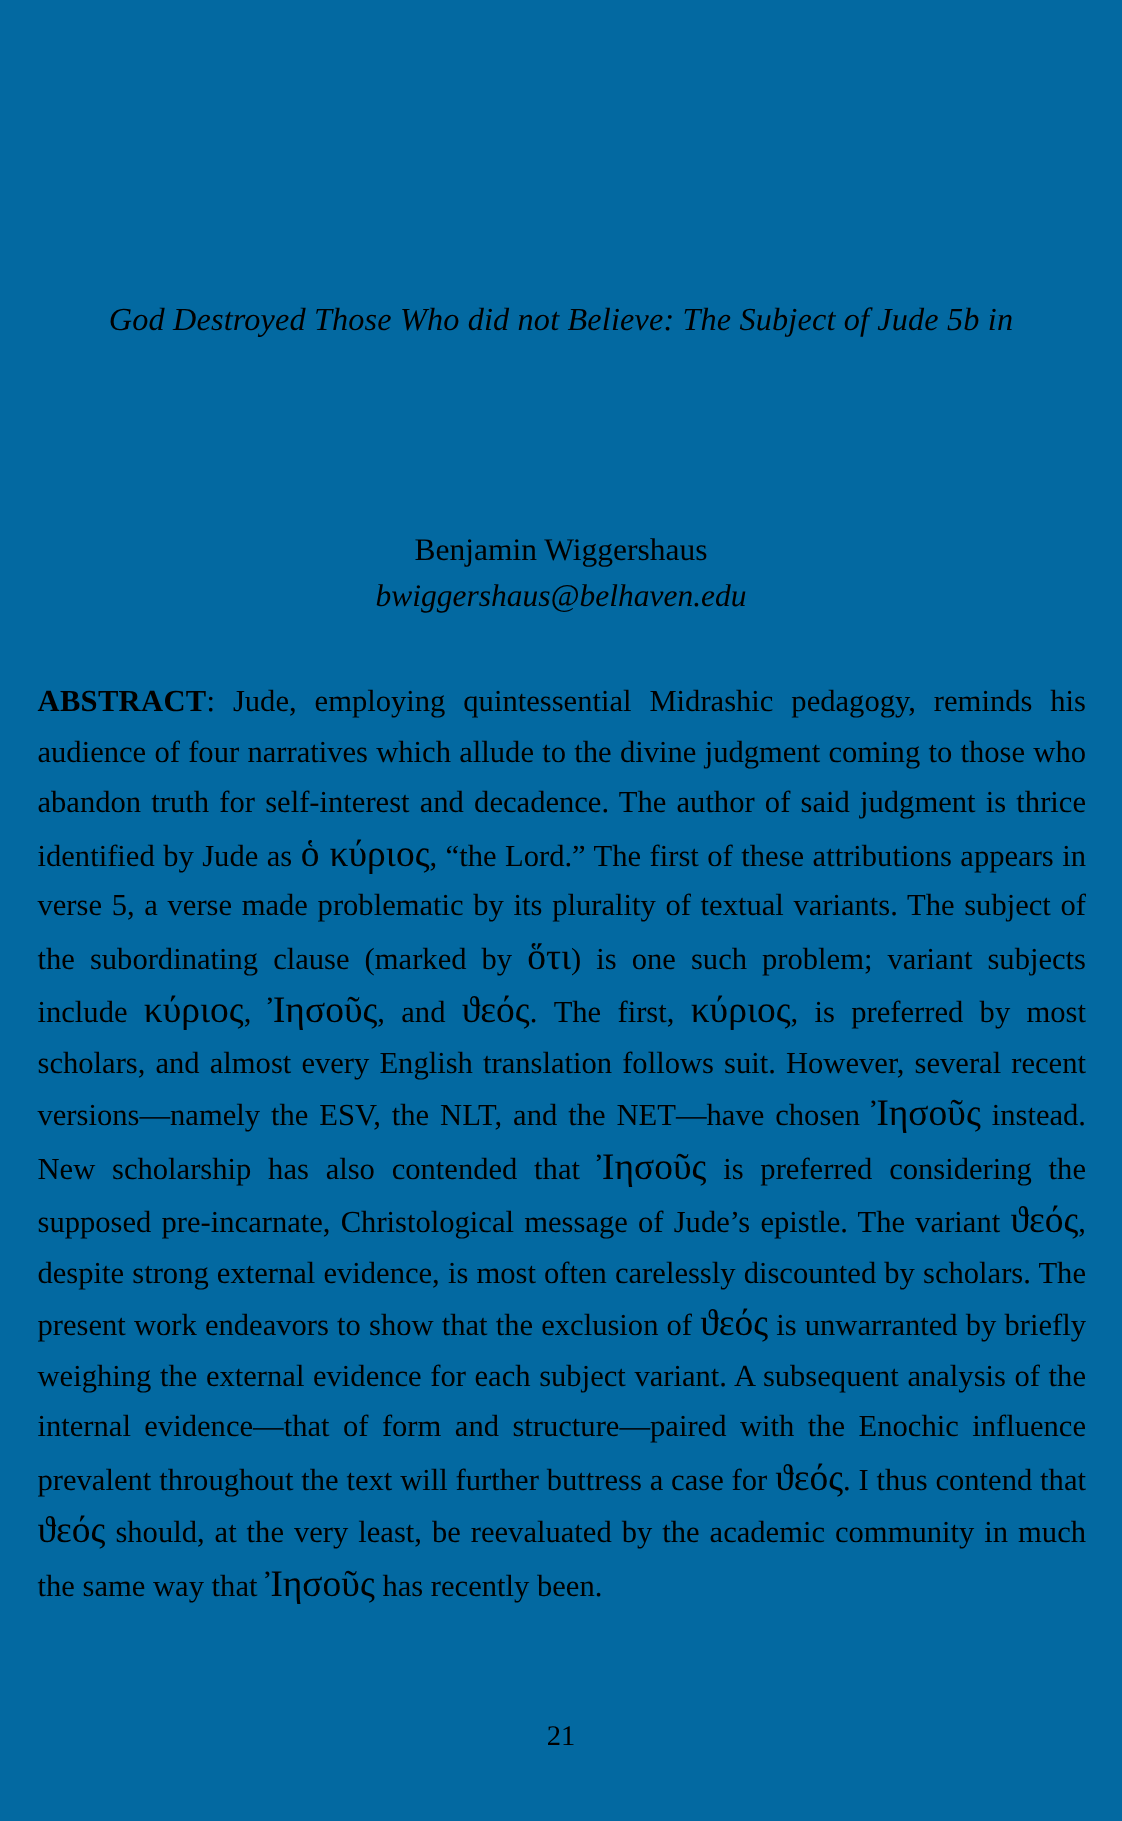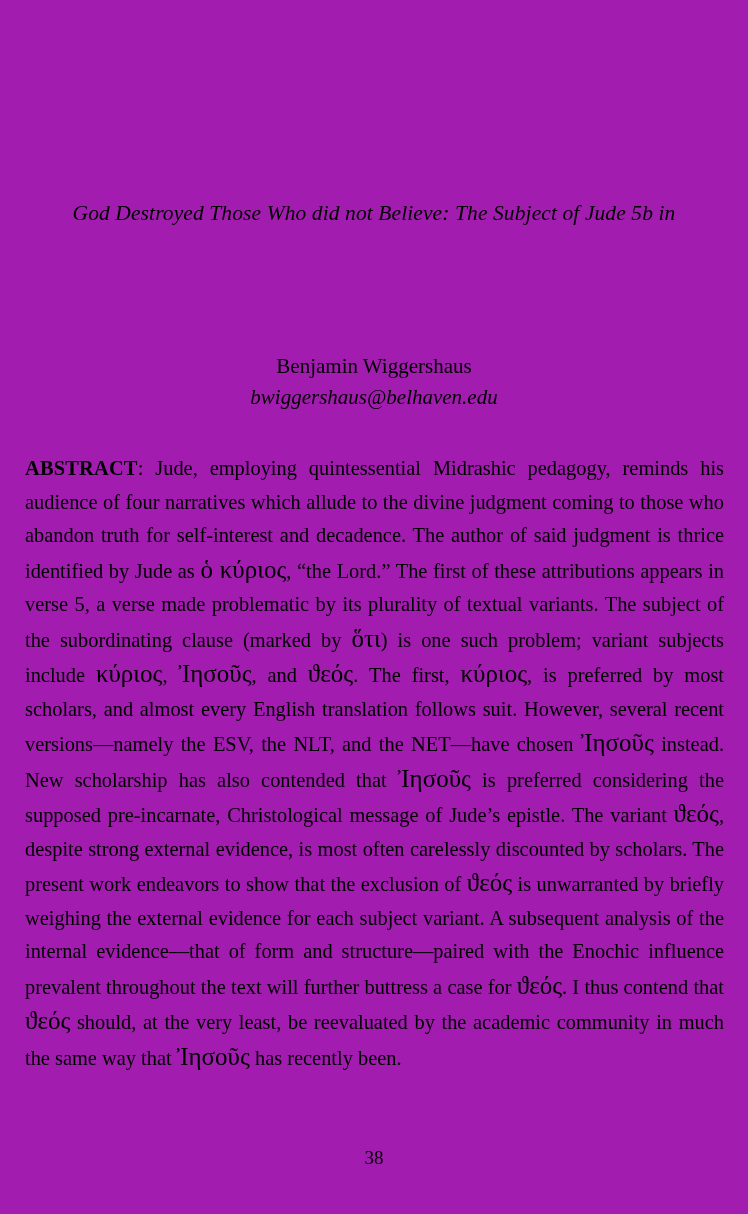--- a/index.html
+++ b/index.html
@@ -15,21 +15,21 @@
     color: #000000;
     overflow: hidden;
   }
 
   .page {
     position: absolute;
     left: 0;
     top: 0;
     width: 748px;
     height: 1214px;
-    background: #a21caf;
+    background: #0369a1;
   }
 
   
   .title-block {
     position: absolute;
     left: 25px;
     top: 196px;
     width: 698px;
     text-align: center;
   }
@@ -107,15 +107,15 @@
 
   <div class="author-block">
     <div class="author-name">Benjamin Wiggershaus</div>
     <div class="author-email">bwiggershaus@belhaven.edu</div>
   </div>
 
   <div class="abstract-block">
     <p><span class="abstract-label">ABSTRACT</span><span>: </span><span>Jude, employing quintessential Midrashic pedagogy, reminds his audience of four narratives which allude to the divine judgment coming to those who abandon truth for self-interest and decadence. The author of said judgment is thrice identified by Jude as </span><span class="gk">ὁ κύριος</span><span>, “the Lord.” The first of these attributions appears in verse 5, a verse made problematic by its plurality of textual variants. The subject of the subordinating clause (marked by </span><span class="gk">ὅτι</span><span>) is one such problem; variant subjects include </span><span class="gk">κύριος</span><span>, </span><span class="gk">Ἰησοῦς</span><span>, and </span><span class="gk">ϑεός</span><span>. The first, </span><span class="gk">κύριος</span><span>, is preferred by most scholars, and almost every English translation follows suit. However, several recent versions—namely the ESV, the NLT, and the NET—have chosen </span><span class="gk">Ἰησοῦς</span><span> instead. New scholarship has also contended that </span><span class="gk">Ἰησοῦς</span><span> is preferred considering the supposed pre-incarnate, Christological message of Jude’s epistle. The variant </span><span class="gk">ϑεός</span><span>, despite strong external evidence, is most often carelessly discounted by scholars. The present work endeavors to show that the exclusion of </span><span class="gk">ϑεός</span><span> is unwarranted by briefly weighing the external evidence for each subject variant. A subsequent analysis of the internal evidence—that of form and structure—paired with the Enochic influence prevalent throughout the text will further buttress a case for </span><span class="gk">ϑεός</span><span>. I thus contend that </span><span class="gk">ϑεός</span><span> should, at the very least, be reevaluated by the academic community in much the same way that </span><span class="gk">Ἰησοῦς</span><span> has recently been.</span></p>
   </div>
 
-  <div class="folio">38</div>
+  <div class="folio">21</div>
 
 </div>
 
 </body></html>

